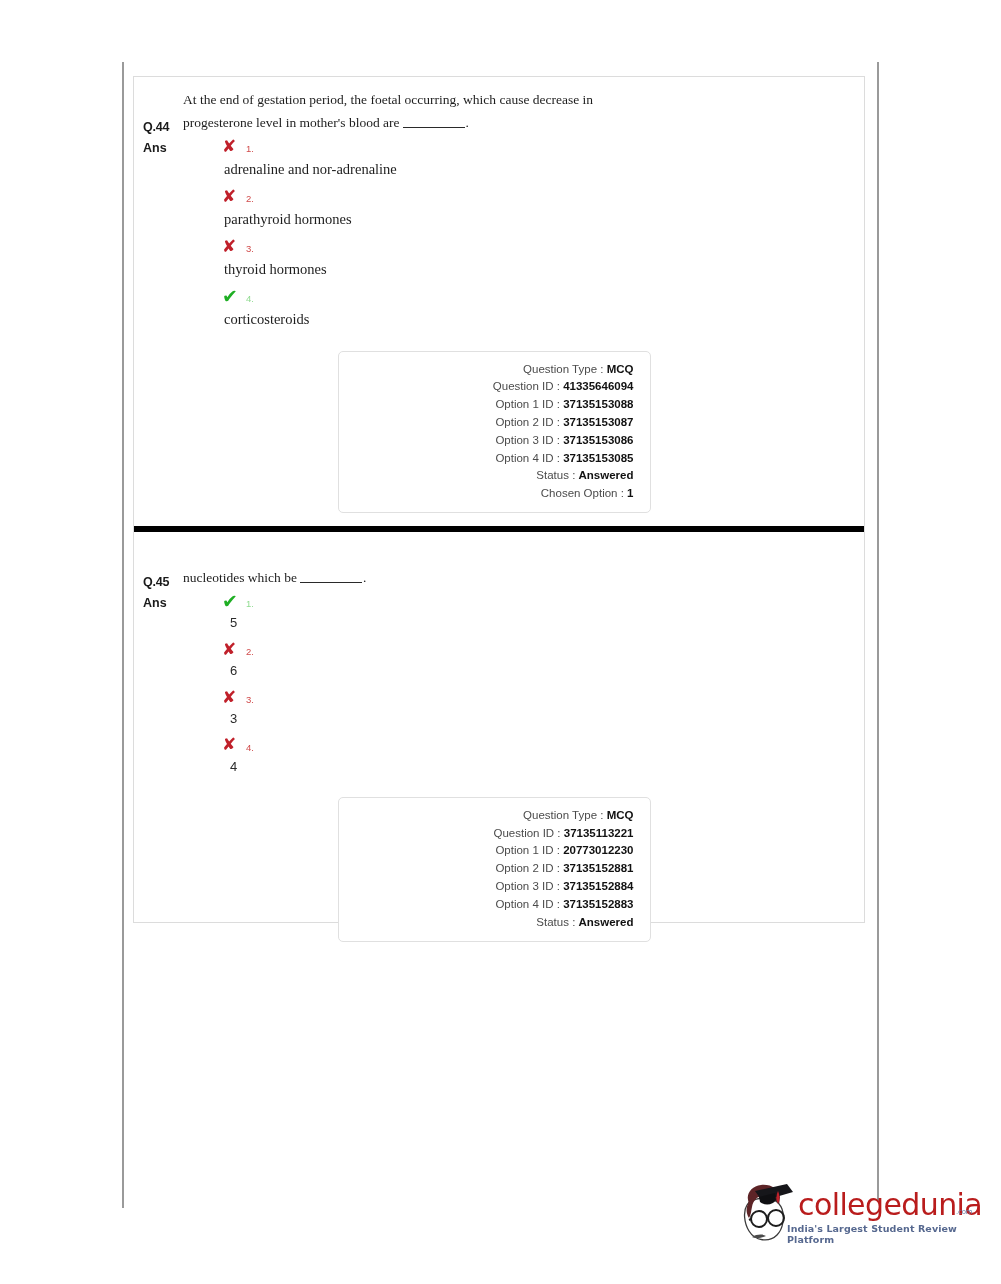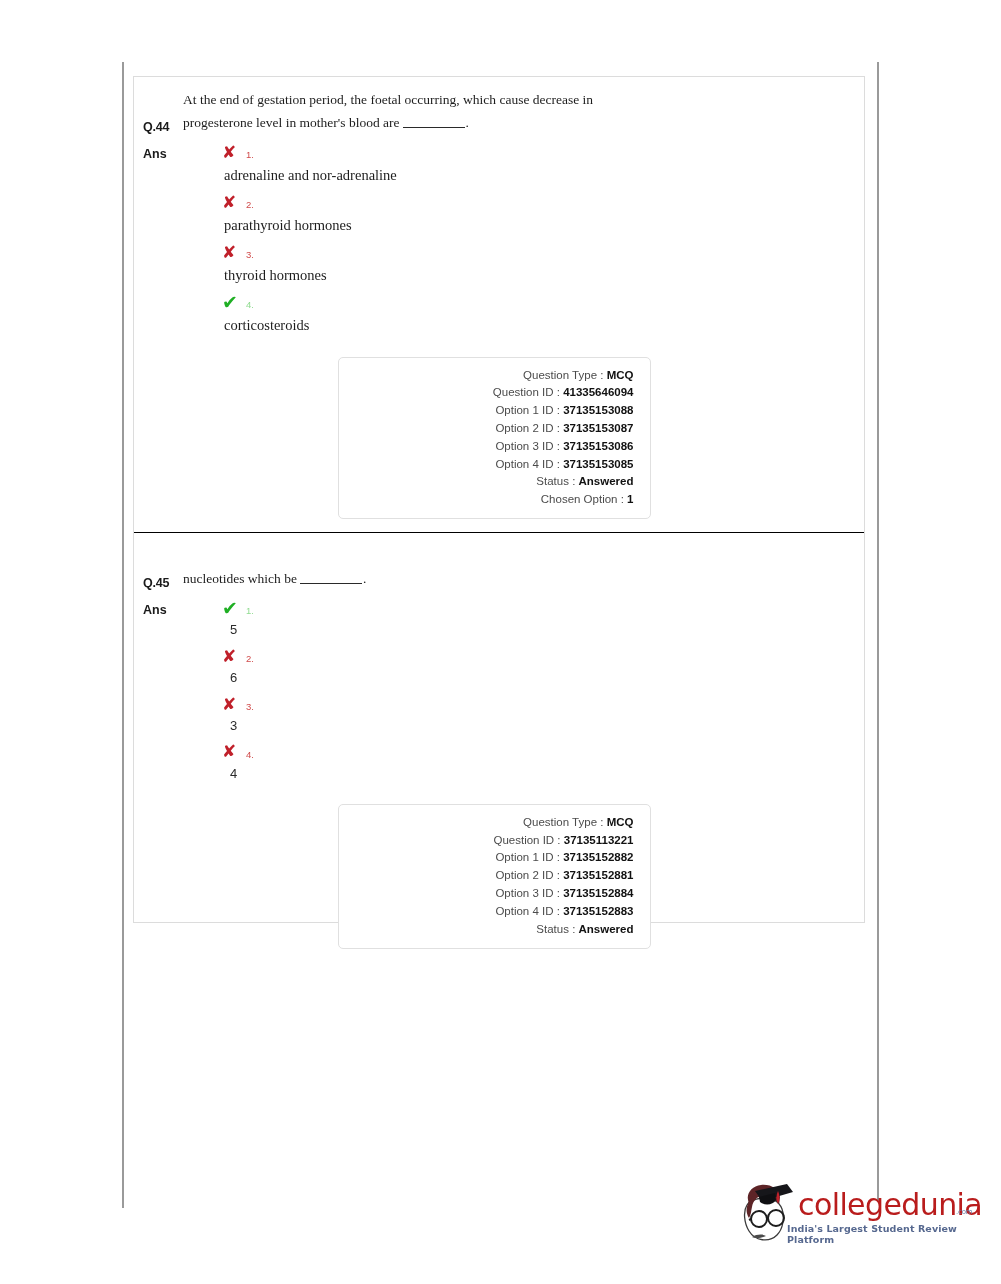--- a/index.html
+++ b/index.html
@@ -34,21 +34,21 @@
     border: 1px solid #dcdcdc;
     background: #ffffff;
     box-sizing: border-box;
   }
 
   .question-block {
     position: relative;
     box-sizing: border-box;
   }
   .question-block + .question-block {
-    border-top: 1px solid #000000;
+    border-top: 6px solid #000000;
   }
 
   
   .q-head {
     display: flex;
     align-items: flex-end;
     padding: 11px 0 0 9px;
   }
   .q-number {
     font-family: "Liberation Sans", sans-serif;
@@ -73,21 +73,20 @@
     width: 62px;
     height: 11px;
     margin: 0 1px -1px 3px;
   }
 
   
   .ans-row {
     display: flex;
     align-items: flex-start;
     padding-left: 9px;
-    margin-top: 6px;
   }
   .ans-label {
     font-family: "Liberation Sans", sans-serif;
     font-size: 12.5px;
     font-weight: bold;
     color: #1a1a1a;
     width: 40px;
     flex: 0 0 40px;
     padding-top: 7px;
   }
@@ -302,21 +301,21 @@
               <span class="option-num wrong">4.</span>
             </div>
             <div class="option-text numeric">4</div>
           </div>
         </div>
       </div>
       <div class="meta-wrap">
         <div class="meta-panel">
           <div class="meta-line"><span>Question Type :</span> <span class="meta-value">MCQ</span></div>
           <div class="meta-line"><span>Question ID :</span> <span class="meta-value">37135113221</span></div>
-          <div class="meta-line"><span>Option 1 ID :</span> <span class="meta-value">37135152882</span></div>
+          <div class="meta-line"><span>Option 1 ID :</span> <span class="meta-value">20773012230</span></div>
           <div class="meta-line"><span>Option 2 ID :</span> <span class="meta-value">37135152881</span></div>
           <div class="meta-line"><span>Option 3 ID :</span> <span class="meta-value">37135152884</span></div>
           <div class="meta-line"><span>Option 4 ID :</span> <span class="meta-value">37135152883</span></div>
           <div class="meta-line"><span>Status :</span> <span class="meta-value">Answered</span></div>
         </div>
       </div>
     </div>
   </div>
 
 <div class="watermark">

